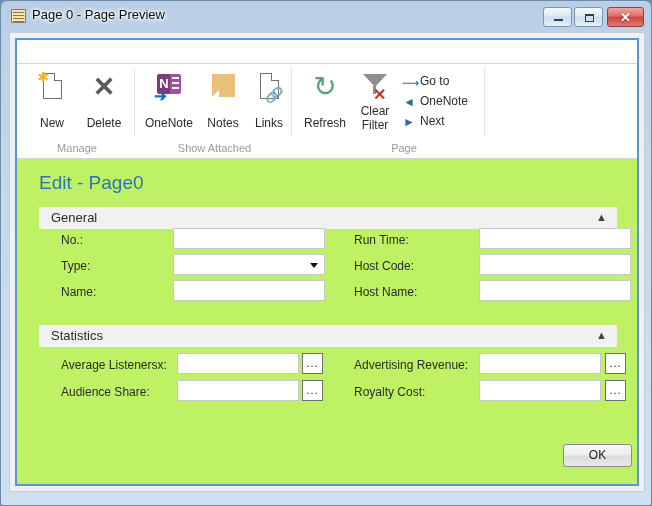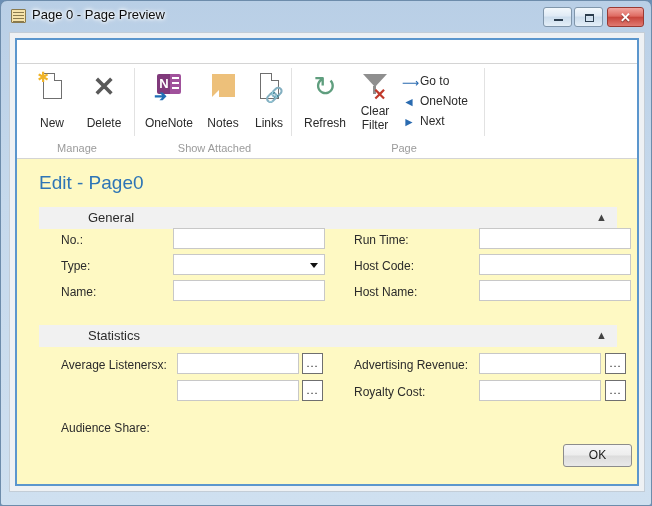--- a/index.html
+++ b/index.html
@@ -142,28 +142,28 @@
   .ic-funnelstem{position:absolute;left:14px;top:15px;width:3px;height:8px;background:#8f8f8f;}
   .ic-redx{position:absolute;left:14px;top:16px;color:#c0392b;font-size:16px;font-weight:bold;line-height:15px;}
 
   
   .navlink{position:absolute;font-size:12px;color:#2b2b2b;cursor:default;white-space:nowrap;}
   .navarrow{position:absolute;color:#2a6bb0;font-size:12px;line-height:12px;}
 
   #ribbon-bottom{position:absolute;left:0;top:118px;right:0;height:1px;background:#d4d4d4;}
 
   
-  #page{position:absolute;left:0;top:119px;right:0;bottom:0;background:#fef9c3;overflow:hidden;}
+  #page{position:absolute;left:0;top:119px;right:0;bottom:0;background:#bef264;overflow:hidden;}
   #page-title{
     position:absolute;left:22px;top:13px;font-size:19px;color:#2e75b6;white-space:nowrap;
   }
   .section-head{
     position:absolute;left:22px;width:578px;height:22px;background:#f1f1f1;cursor:default;
   }
-  .section-head .t{position:absolute;left:12px;top:3px;font-size:13px;color:#2b2b2b;margin-left:37px;}
+  .section-head .t{position:absolute;left:12px;top:3px;font-size:13px;color:#2b2b2b;}
   .section-head .chev{position:absolute;right:10px;top:5px;color:#444;font-size:11px;line-height:11px;}
 
   .flabel{position:absolute;font-size:12px;color:#2b2b2b;white-space:nowrap;}
   .finput{
     position:absolute;box-sizing:border-box;height:21px;
     background:#fff;border:1px solid #c8c8c8;
   }
   .finput.drop{border-color:#c8c8c8;}
   .finput .dcaret{
     position:absolute;right:6px;top:8px;width:0;height:0;
@@ -340,21 +340,21 @@
         <div class="t">Statistics</div>
         <div class="chev">▲</div>
       </div>
 
       <div class="flabel" style="left:44px;top:199px;">Average Listenersx:</div>
       <div class="finput" style="left:160px;top:194px;width:122px;"></div>
       <div class="assist" style="left:285px;top:194px;">
         <span>...</span>
       </div>
 
-      <div class="flabel" style="left:44px;top:226px;margin-top:36px;">Audience Share:</div>
+      <div class="flabel" style="left:44px;top:226px;">Audience Share:</div>
       <div class="finput" style="left:160px;top:221px;width:122px;"></div>
       <div class="assist" style="left:285px;top:221px;">
         <span>...</span>
       </div>
 
       <div class="flabel" style="left:337px;top:199px;">Advertising Revenue:</div>
       <div class="finput" style="left:462px;top:194px;width:122px;"></div>
       <div class="assist" style="left:588px;top:194px;">
         <span>...</span>
       </div>

